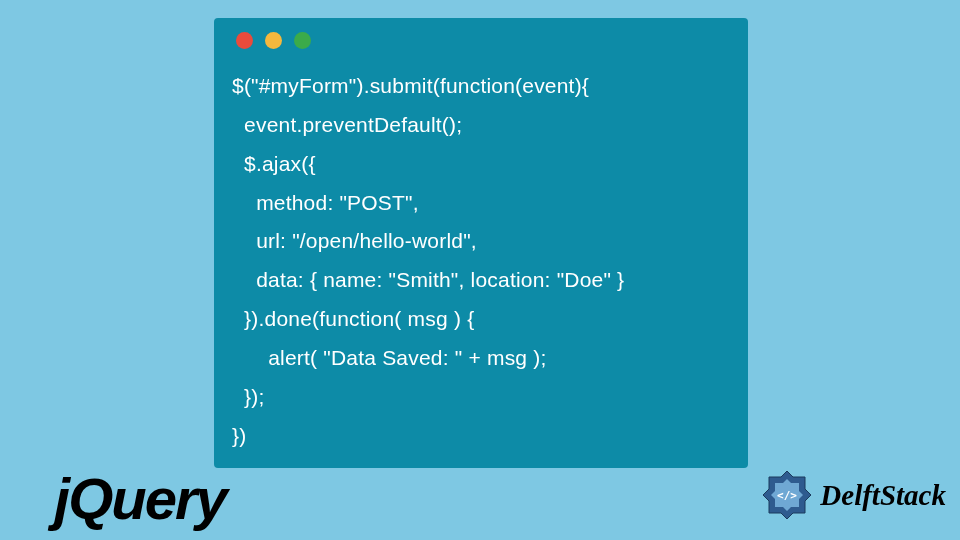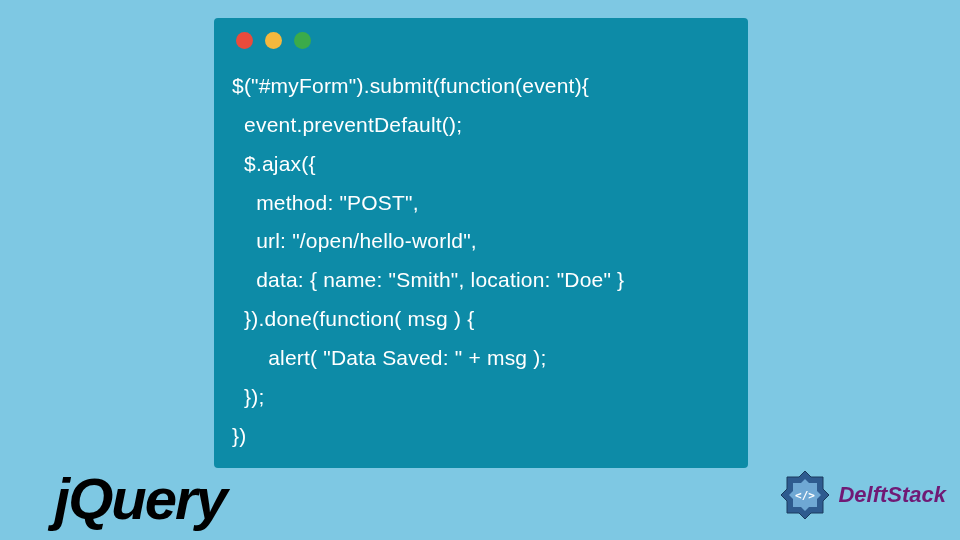--- a/index.html
+++ b/index.html
@@ -57,23 +57,23 @@
   .jquery-logo .q { text-transform: uppercase; }
   .delft-logo {
     position: absolute;
     right: 14px;
     bottom: 18px;
     display: flex;
     align-items: center;
     gap: 6px;
   }
   .delft-text {
-    font-family: Liberation Sans, sans-serif;
-    font-size: 22px;
-    color: #701a75;
+    font-family: Liberation Serif, serif;
+    font-size: 29px;
+    color: #000000;
     font-style: italic;
     font-weight: 600;
   }
   .delft-icon {
     width: 54px;
     height: 54px;
   }
 </style>
 </head>
 <body>

